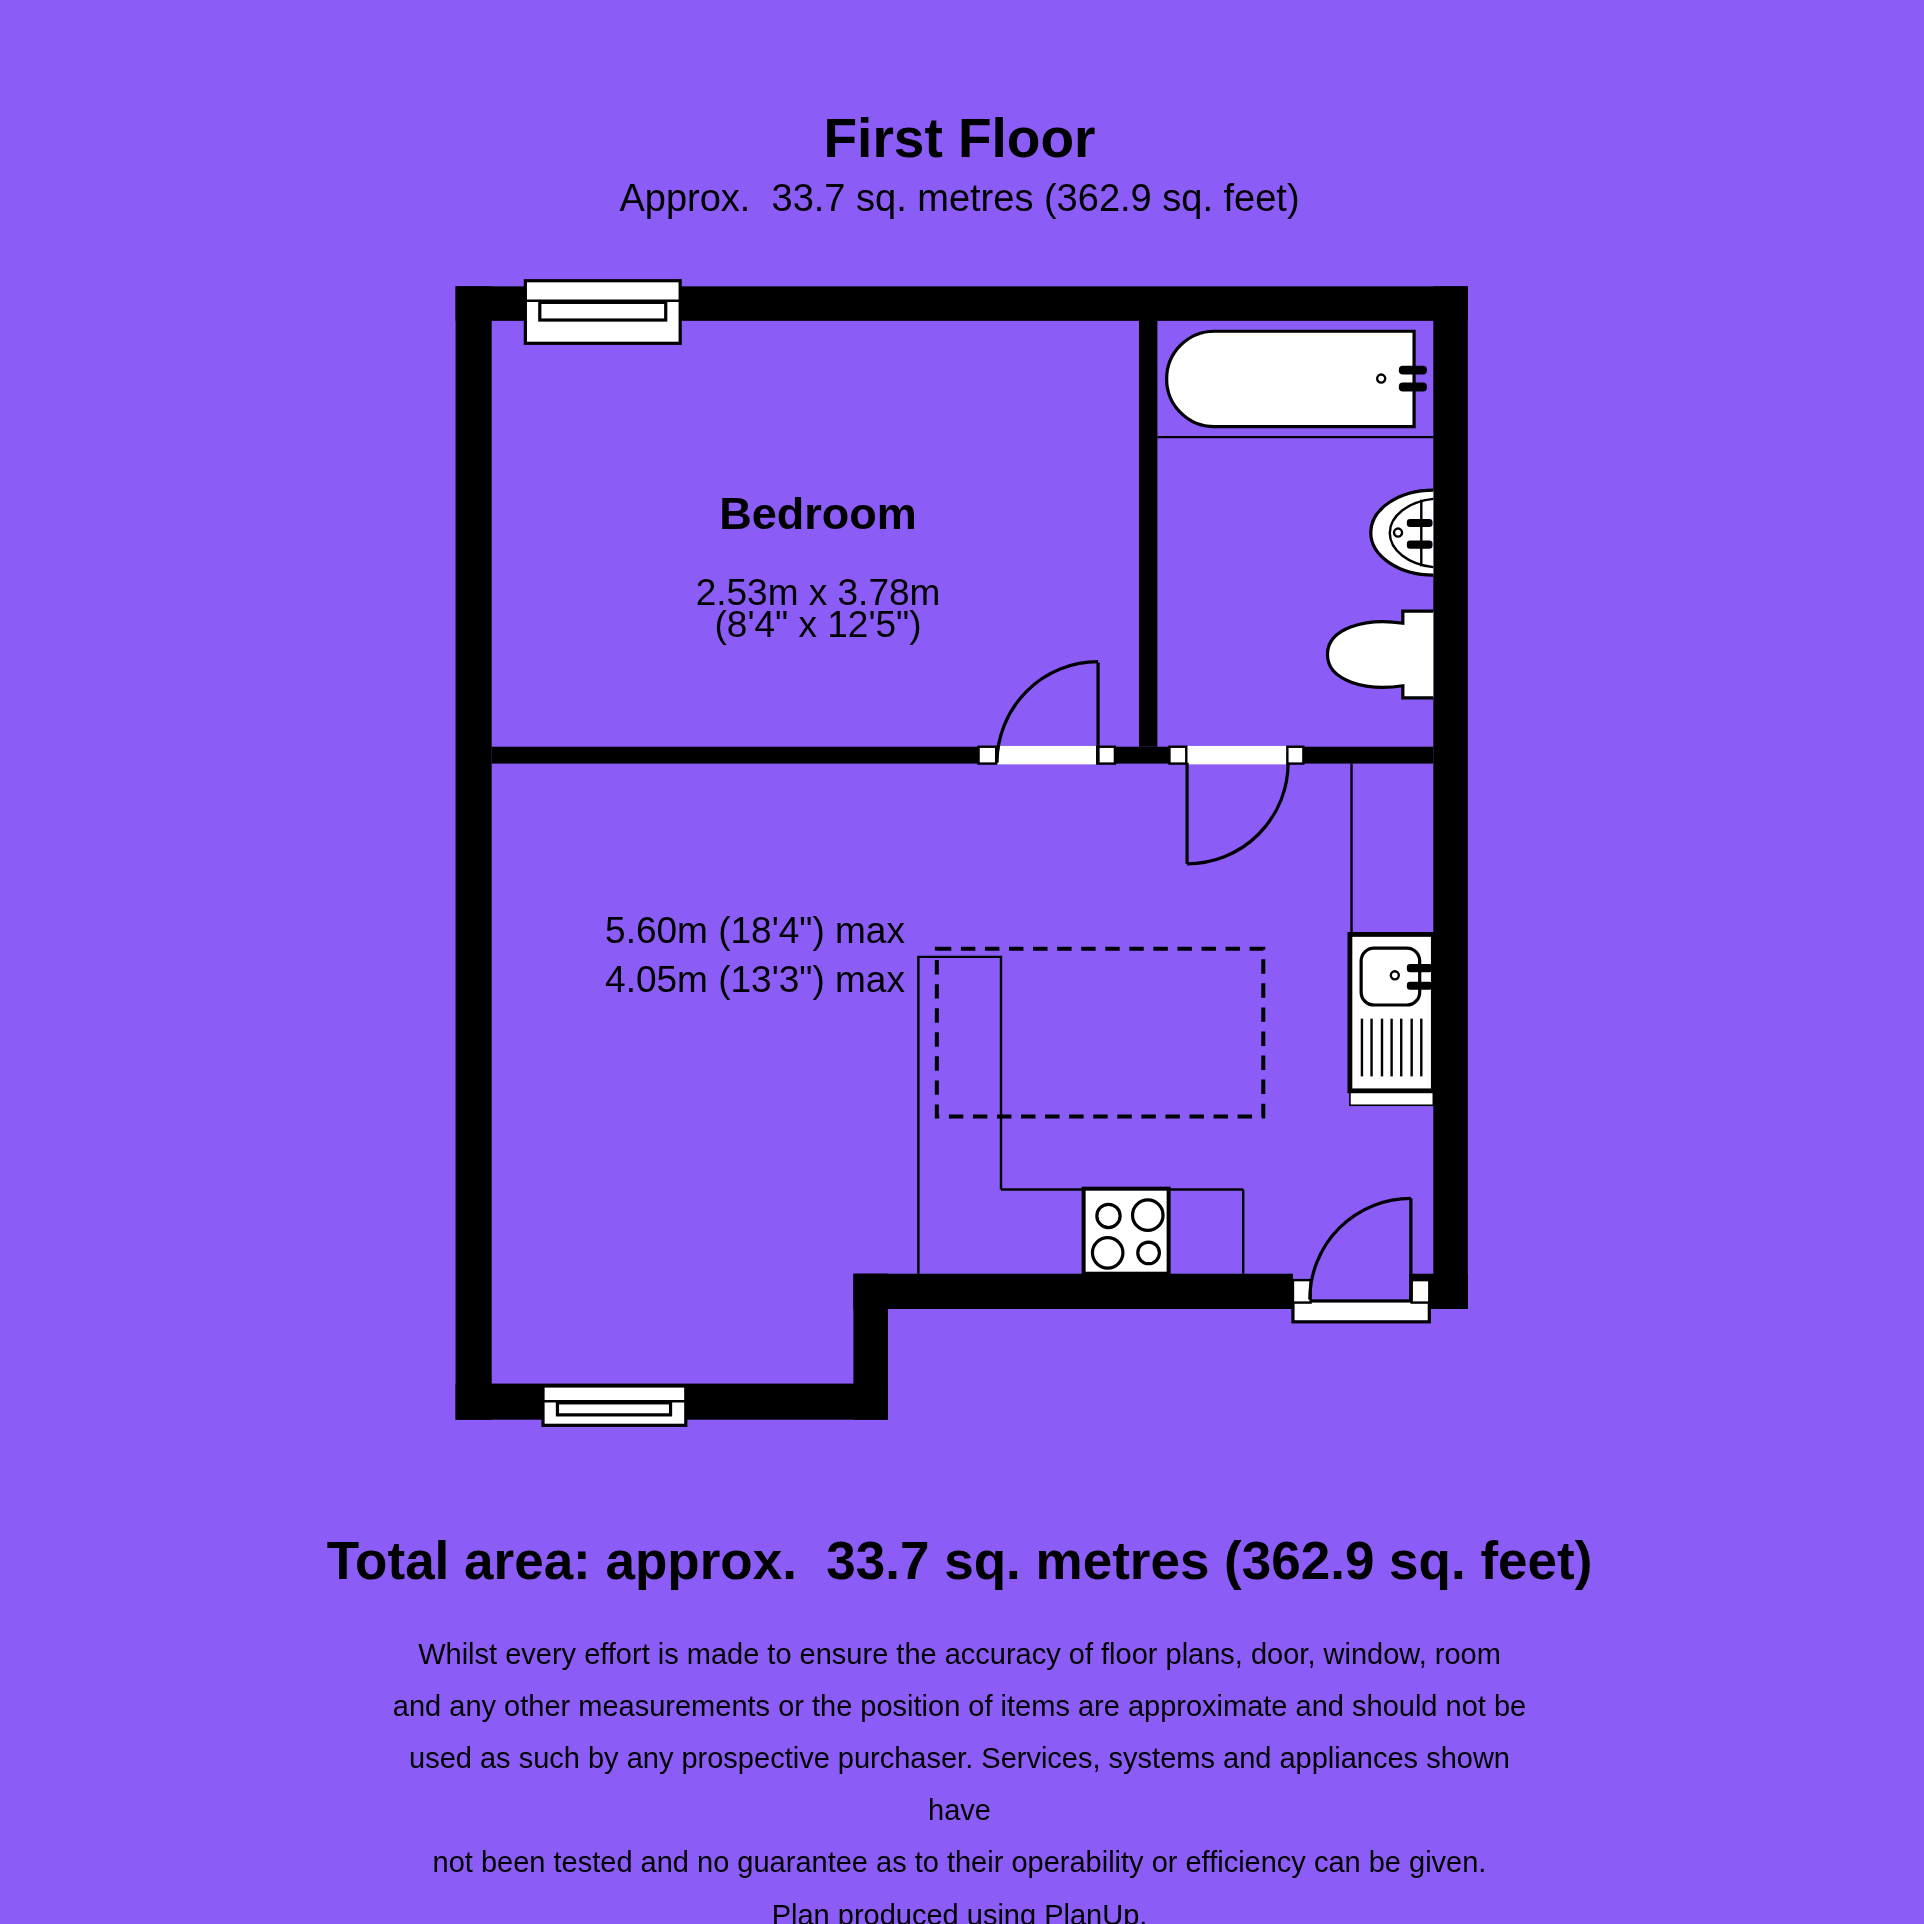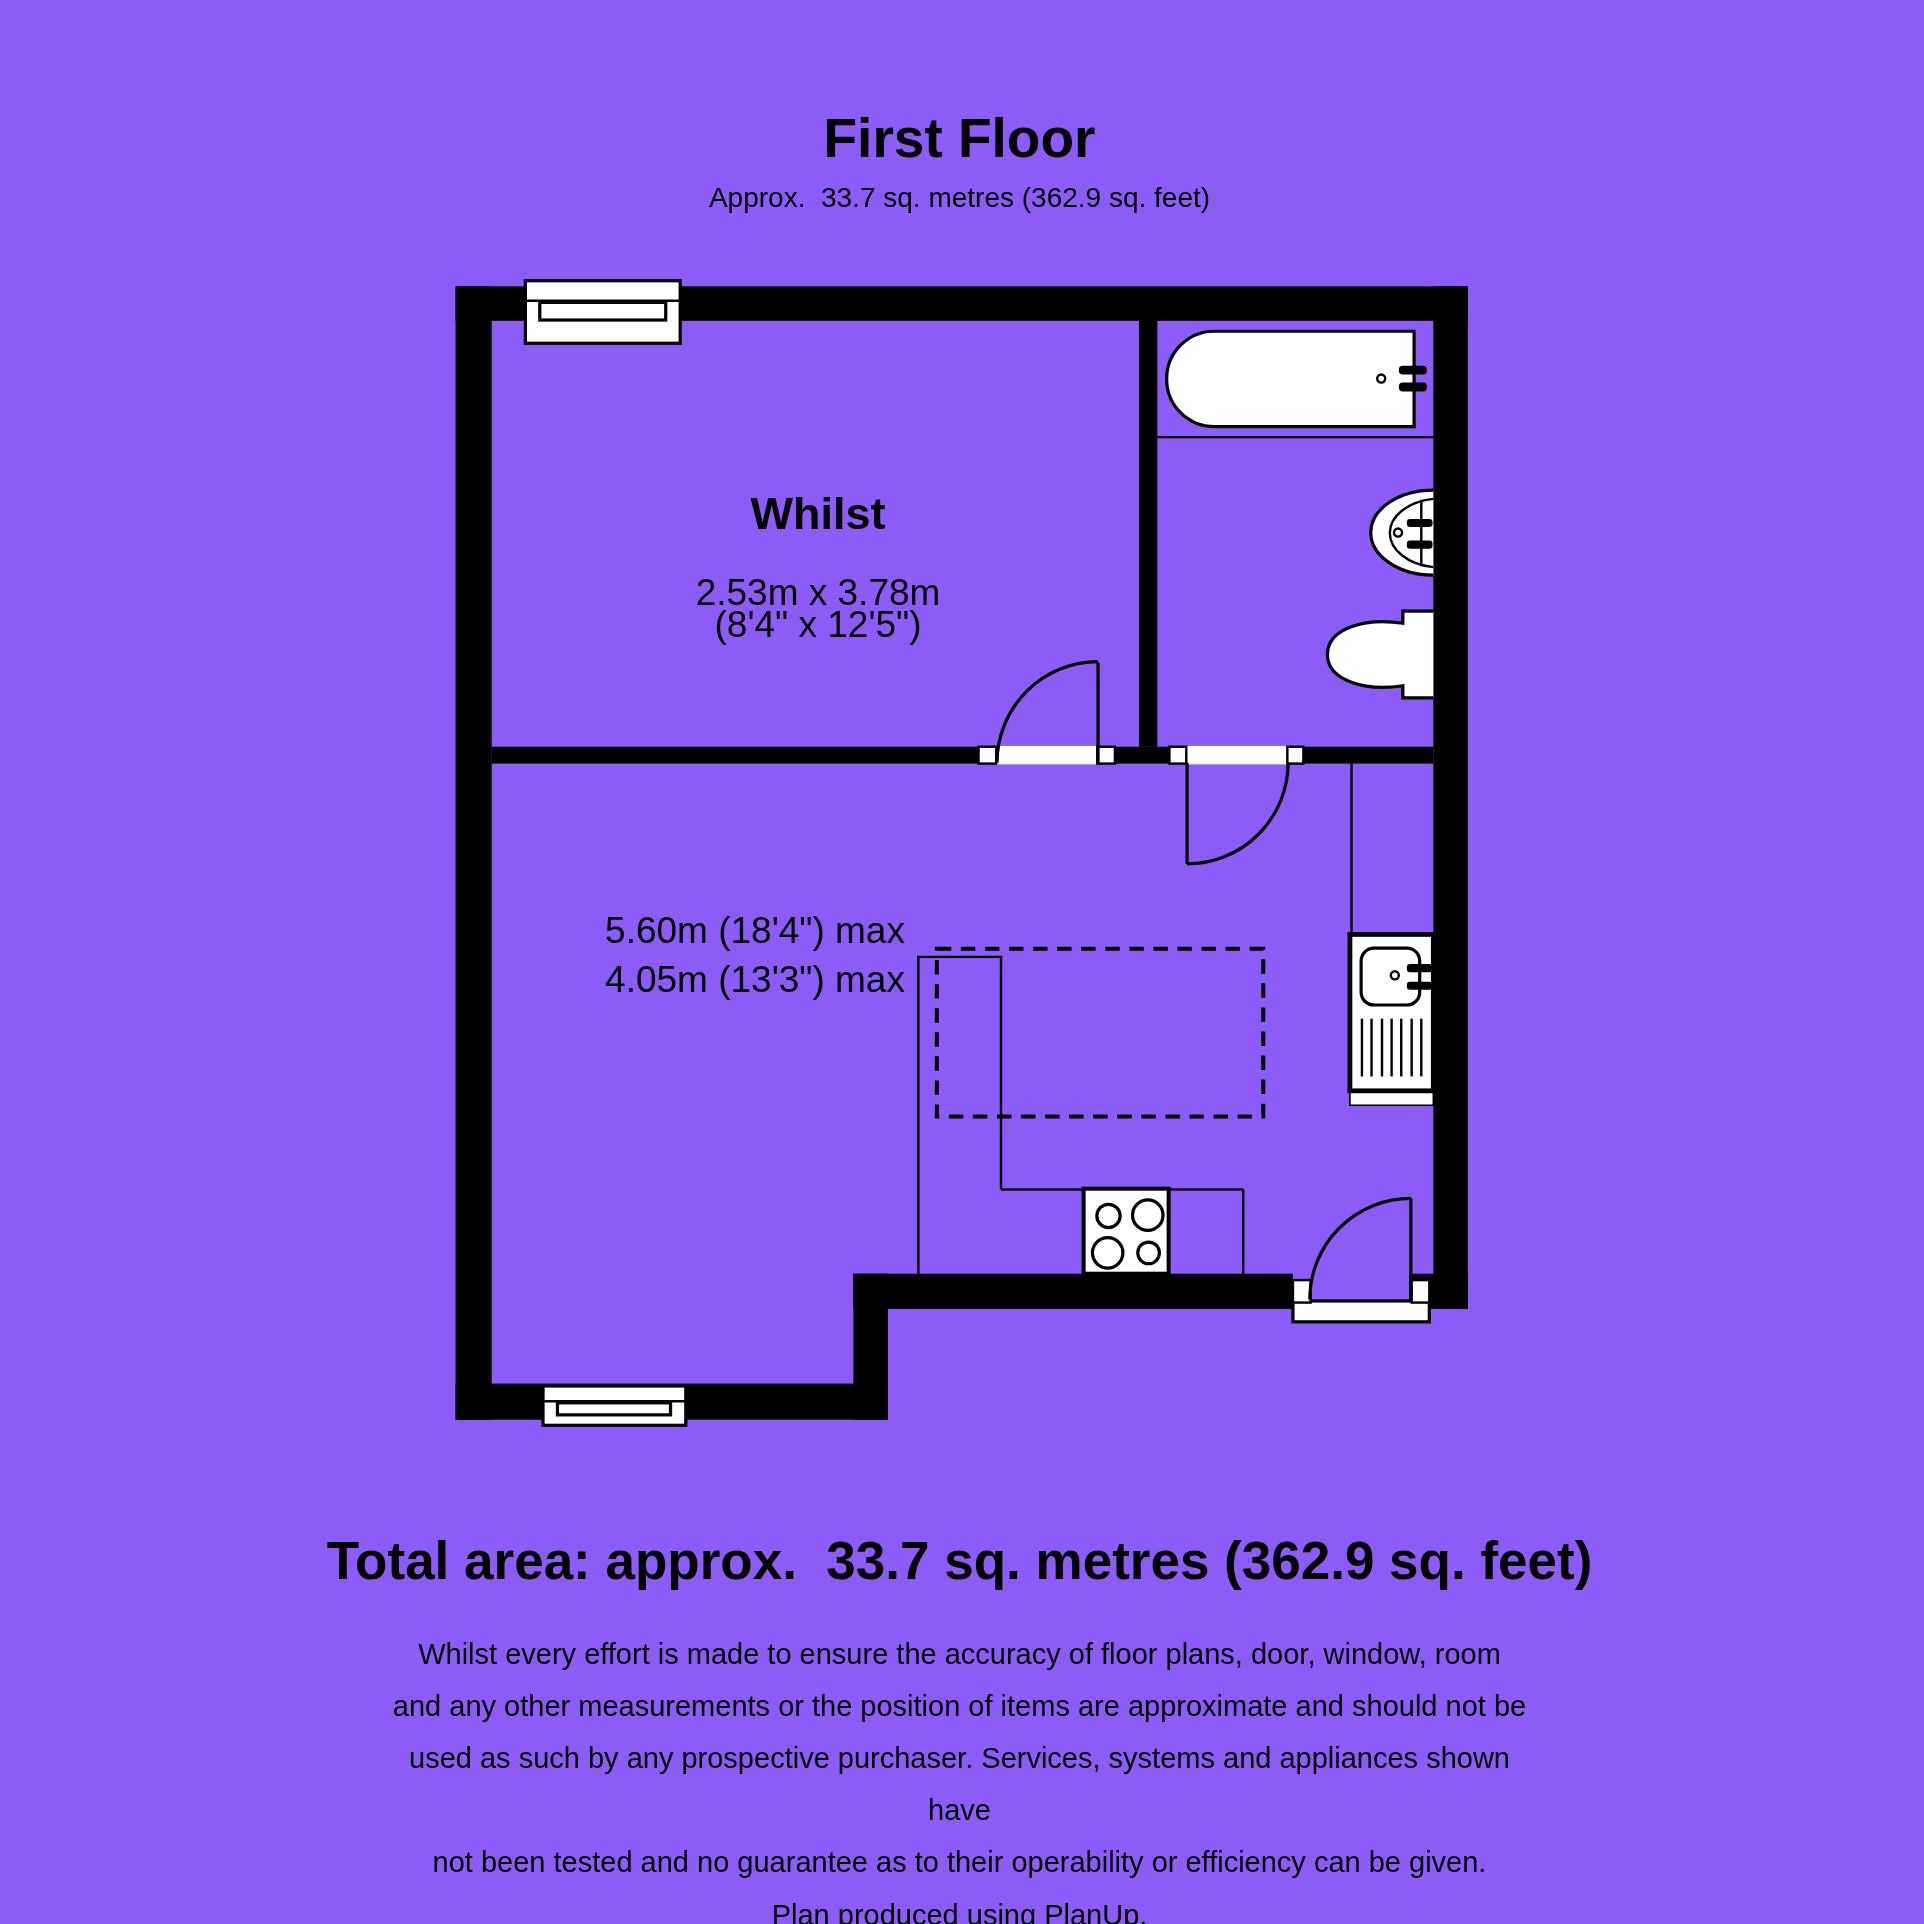--- a/index.html
+++ b/index.html
@@ -2,21 +2,21 @@
 <html style="font-size:13px"><head>
 <meta charset="utf-8">
 <style>
   html,body{margin:0;padding:0;background:#ffffff;}
   .canvas{position:relative;width:1925px;height:1925px;background:#8b5cf6;
           font-family:"Liberation Sans", sans-serif;color:#000;overflow:hidden;}
   .plan-svg{position:absolute;left:0;top:0;}
   .txt{position:absolute;transform:translateY(-50%);text-align:center;white-space:pre;line-height:1;}
   .center-page{left:0;width:1919px;}
   .title{top:138px;font-size:55px;font-weight:bold;}
-  .subtitle{top:198px;font-size:28px;}
+  .subtitle{top:198px;font-size:38px;}
   .bed-name{left:497px;width:642px;top:513px;font-size:45px;font-weight:bold;}
   .bed-d1{left:497px;width:642px;top:592px;font-size:37px;}
   .bed-d2{left:497px;width:642px;top:624px;font-size:37px;}
   .liv-name{left:434px;width:642px;top:882px;font-size:45px;font-weight:bold;}
   .liv-d1{left:434px;width:642px;top:930px;font-size:37px;}
   .liv-d2{left:434px;width:642px;top:979px;font-size:37px;}
   .total{top:1560px;font-size:53px;font-weight:bold;}
   .disc{font-size:29px;}
   .disc.l0{top:1654px;} .disc.l1{top:1706px;} .disc.l2{top:1758px;}
   .disc.l3{top:1810px;} .disc.l4{top:1862px;} .disc.l5{top:1915px;}
@@ -135,21 +135,21 @@
         <line x1="1747" y1="1270" x2="1747" y2="1342"></line>
         <line x1="1760" y1="1270" x2="1760" y2="1342"></line>
         <line x1="1772" y1="1270" x2="1772" y2="1342"></line>
       </g>
     </g>
   </svg>
 
   <div class="txt center-page title">First Floor</div>
   <div class="txt center-page subtitle">Approx.  33.7 sq. metres (362.9 sq. feet)</div>
 
-  <div class="txt bed-name">Whilst</div>
+  <div class="txt bed-name">Bedroom</div>
   <div class="txt bed-d1">2.53m x 3.78m</div>
   <div class="txt bed-d2">(8'4" x 12'5")</div>
 
   <div class="txt liv-d1">5.60m (18'4") max</div>
   <div class="txt liv-d2">4.05m (13'3") max</div>
 
   <div class="txt center-page total">Total area: approx.  33.7 sq. metres (362.9 sq. feet)</div>
 
   <div class="txt center-page disc l0">Whilst every effort is made to ensure the accuracy of floor plans, door, window, room</div>
   <div class="txt center-page disc l1">and any other measurements or the position of items are approximate and should not be</div>

